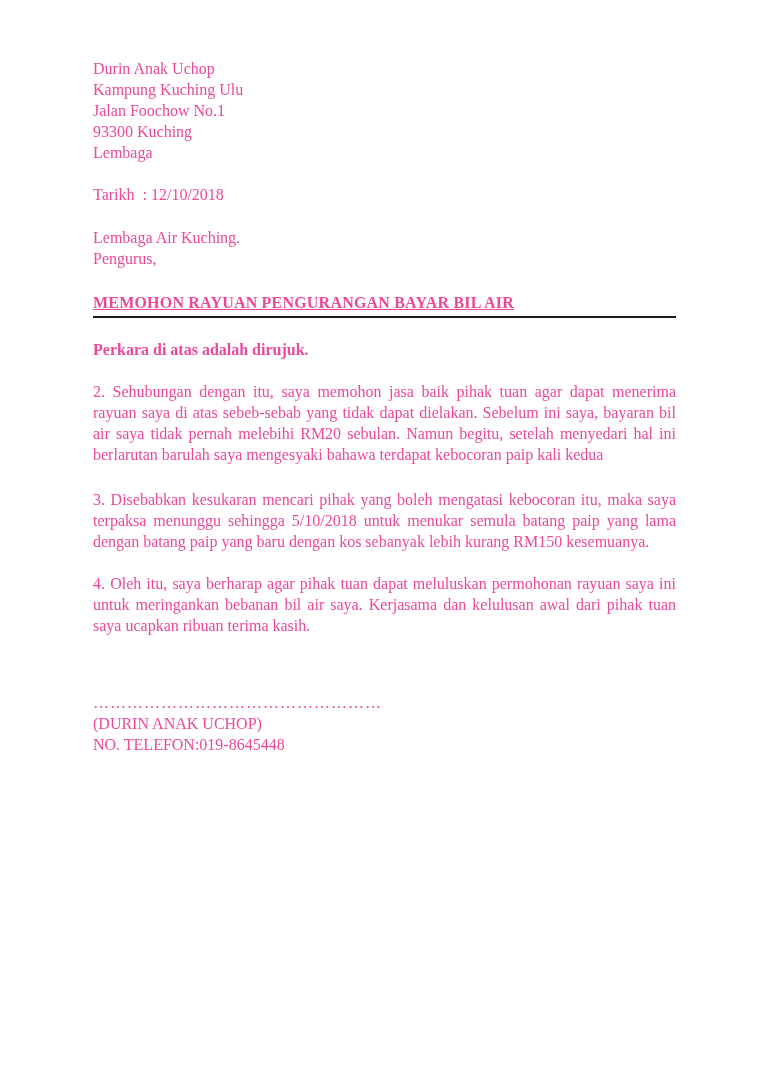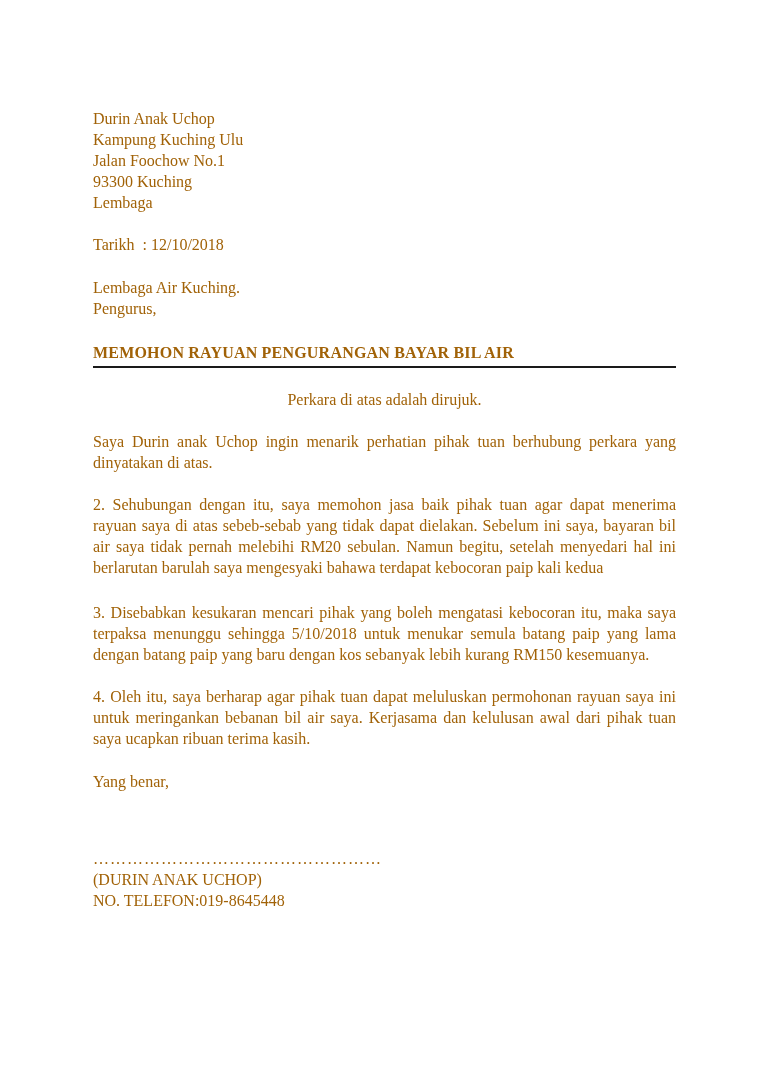--- a/index.html
+++ b/index.html
@@ -6,47 +6,48 @@
     margin: 0;
     padding: 0;
     background: #ffffff;
   }
   .page {
     position: relative;
     width: 768px;
     height: 1085px;
     background: #ffffff;
     box-sizing: border-box;
-    padding: 108px 92px 40px 93px;
+    padding: 58px 92px 40px 93px;
     font-family: "Liberation Serif", "DejaVu Serif", serif;
     font-size: 16px;
     line-height: 21px;
-    color: #a16207;
+    color: #ec4899;
     overflow: hidden;
   }
   .block { margin: 0; }
   .addr-line, .recip-line { white-space: pre-wrap; }
   .date-line {
     margin-top: 21px;
     white-space: pre-wrap;
   }
   .recipient { margin-top: 22px; }
   .salutation { margin-top: 22px; }
   .subject {
     margin-top: 23px;
     font-weight: bold;
     letter-spacing: 0.2px;
     padding-bottom: 3px;
     border-bottom: 2px solid #1a1a1a;
+    text-decoration: underline;
   }
   p.para {
     margin: 21px 0 0 0;
     text-align: justify;
   }
-  p.para.single { text-align: center; }
+  p.para.single { text-align: left; font-weight: bold; }
   p.para.gap-large { margin-top: 24px; }
   .closing { margin-top: 22px; }
   .sig-dots {
     margin-top: 56px;
     letter-spacing: 1px;
     white-space: nowrap;
   }
   .sig-name, .sig-phone { white-space: pre-wrap; }
 </style>
 </head>
@@ -67,27 +68,25 @@
   <div class="block recipient">
     <div class="recip-line">Lembaga Air Kuching.</div>
     <div class="recip-line">Pengurus,</div>
   </div>
 
 
   <div class="subject">MEMOHON RAYUAN PENGURANGAN BAYAR BIL AIR</div>
 
   <p class="para single">Perkara di atas adalah dirujuk.</p>
 
-  <p class="para">Saya Durin anak Uchop ingin menarik perhatian pihak tuan berhubung perkara yang dinyatakan di atas.</p>
 
   <p class="para">2. Sehubungan dengan itu, saya memohon jasa baik pihak tuan agar dapat menerima rayuan saya di atas sebeb-sebab yang tidak dapat dielakan. Sebelum ini saya, bayaran bil air saya tidak pernah melebihi RM20 sebulan. Namun begitu, setelah menyedari hal ini berlarutan barulah saya mengesyaki bahawa terdapat kebocoran paip kali kedua</p>
 
   <p class="para gap-large">3. Disebabkan kesukaran mencari pihak yang boleh mengatasi kebocoran itu, maka saya terpaksa menunggu sehingga 5/10/2018 untuk menukar semula batang paip yang lama dengan batang paip yang baru dengan kos sebanyak lebih kurang RM150 kesemuanya.</p>
 
   <p class="para">4. Oleh itu, saya berharap agar pihak tuan dapat meluluskan permohonan rayuan saya ini untuk meringankan bebanan bil air saya. Kerjasama dan kelulusan awal dari pihak tuan saya ucapkan ribuan terima kasih.</p>
 
-  <div class="closing">Yang benar,</div>
 
   <div class="sig-dots">……………………………………………</div>
   <div class="sig-name">(DURIN ANAK UCHOP)</div>
   <div class="sig-phone">NO. TELEFON:019-8645448</div>
 
 </div>
 
 </body></html>

